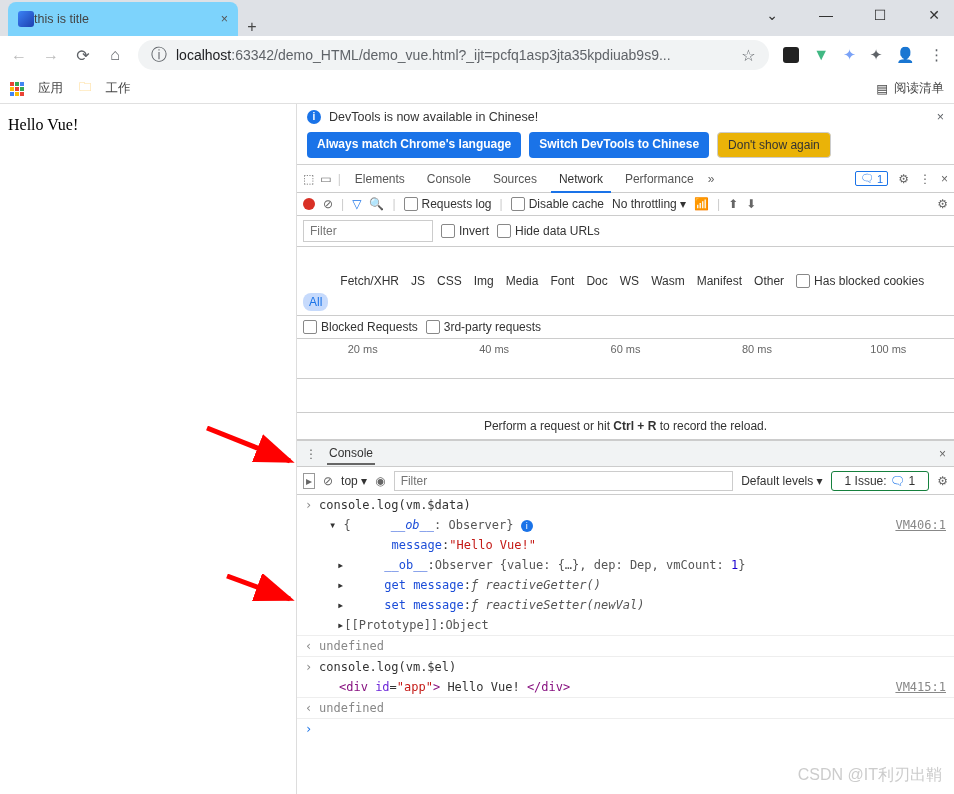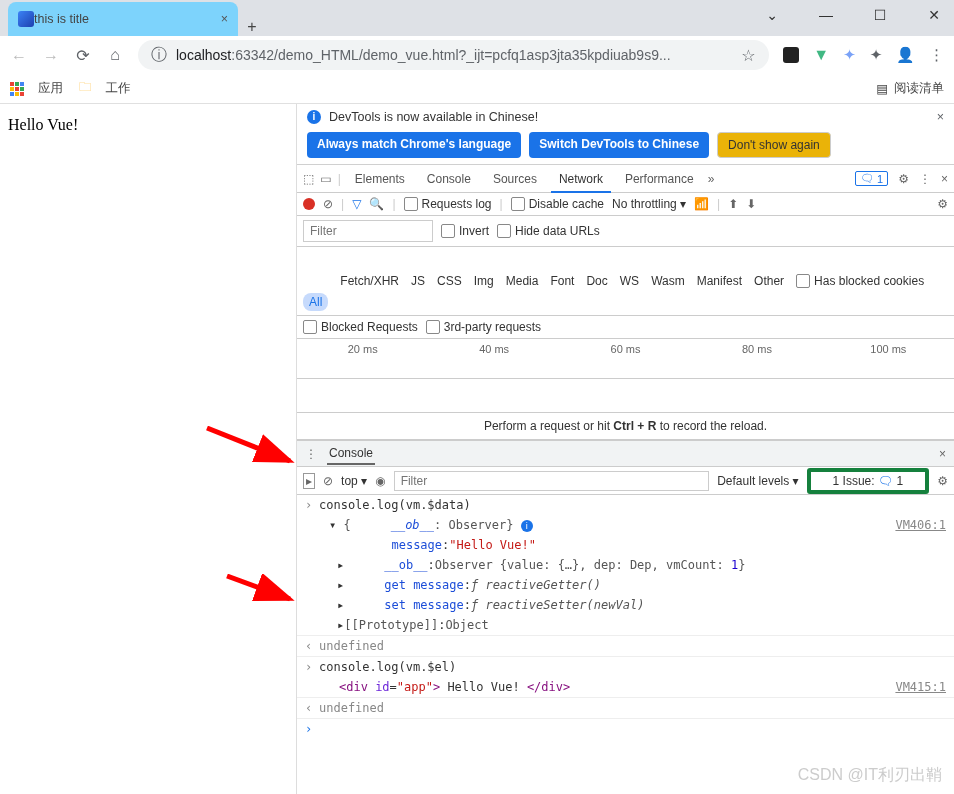--- a/index.html
+++ b/index.html
@@ -252,21 +252,21 @@
       <span class="lbl">Console</span>
       <span style="margin-left:auto;color:#666">×</span>
     </div>
     <div class="con-toolbar">
       <span class="icon-gray" style="border:1px solid #999;padding:0 2px">▸</span>
       <span class="icon-gray">⊘</span>
       <span><span>top</span> ▾</span>
       <span class="icon-gray">◉</span>
       <input class="con-filter" placeholder="Filter" style="">
       <span><span>Default levels</span> ▾</span>
-      <span style="border:4px solid #15803d;padding:2px 22px;border-radius:3px"><span>1 Issue:</span> <span style="color:#1a73e8">🗨 </span><span>1</span></span>
+      <span style="border:1px solid #15803d;padding:2px 13px;border-radius:3px"><span>1 Issue:</span> <span style="color:#1a73e8">🗨 </span><span>1</span></span>
       <span class="icon-gray">⚙</span>
     </div>
 
     <div class="con-body">
       <div class="con-line">
           <span class="gutter">›</span>
           <span class="mono">console.log(vm.$data)</span>
         </div>
       <div class="con-line">
           <span class="gutter"></span>

